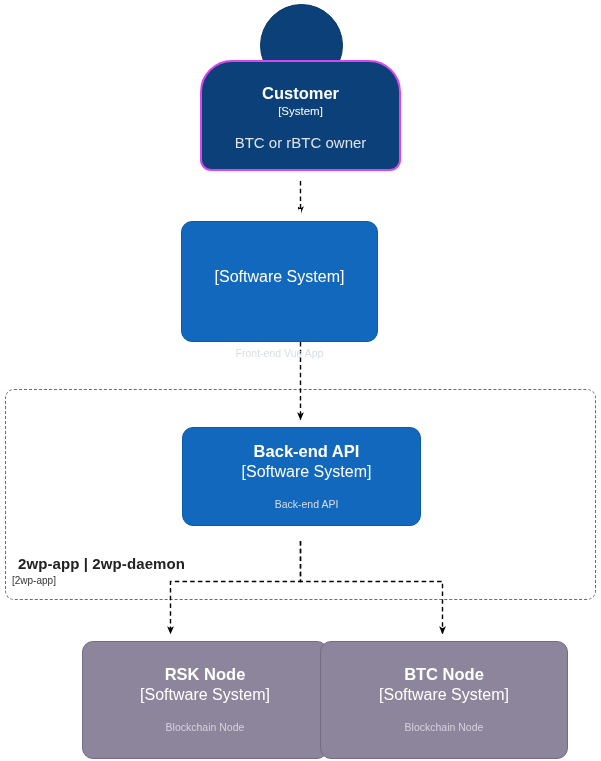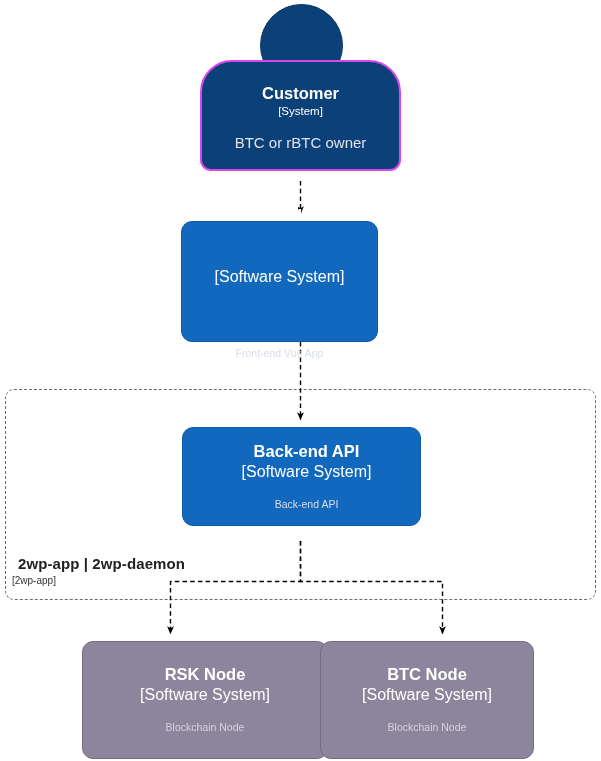--- a/index.html
+++ b/index.html
@@ -168,21 +168,21 @@
   #node-rsk {
     left: 47px;
     top: 641px;
     width: 246px;
     height: 118px;
     margin-left: 35px;
   }
   #node-btc {
     left: 320px;
     top: 641px;
-    width: 214px;
+    width: 248px;
     height: 118px;
   }
 </style>
 </head>
 <body>
 
 <div id="canvas">
 
   <div class="boundary"></div>
   <div class="boundary-label">2wp-app | 2wp-daemon</div>

